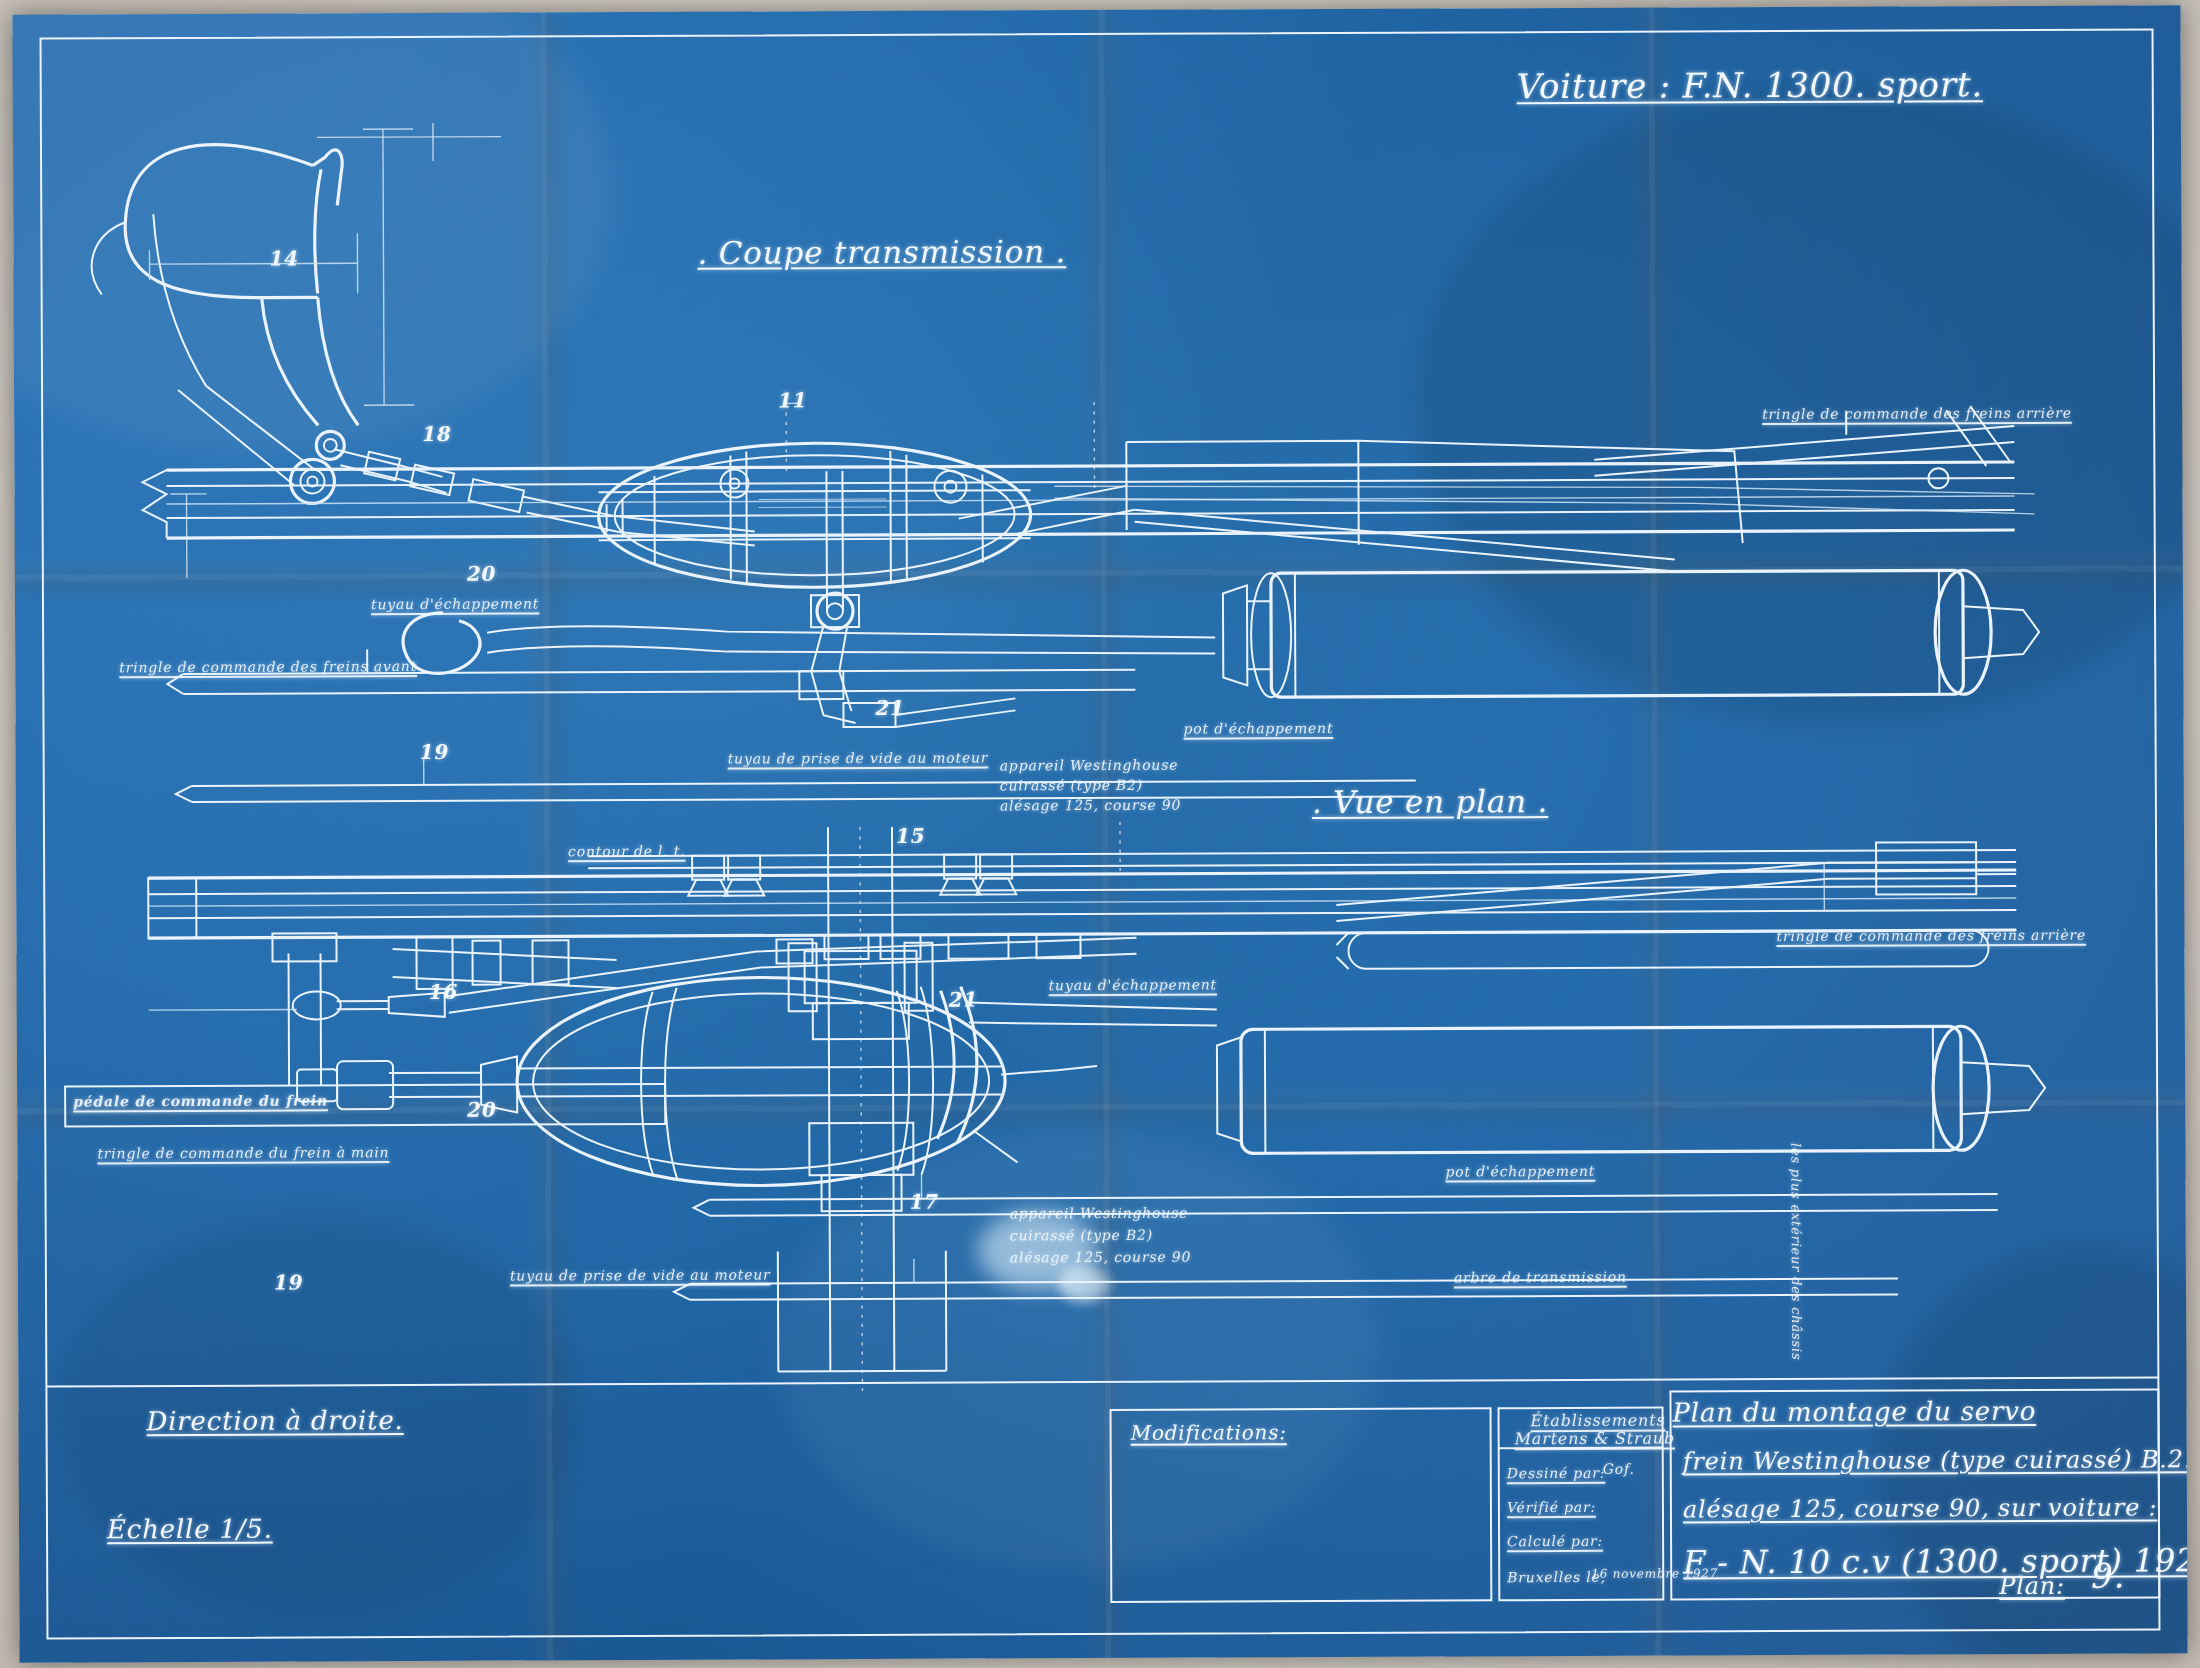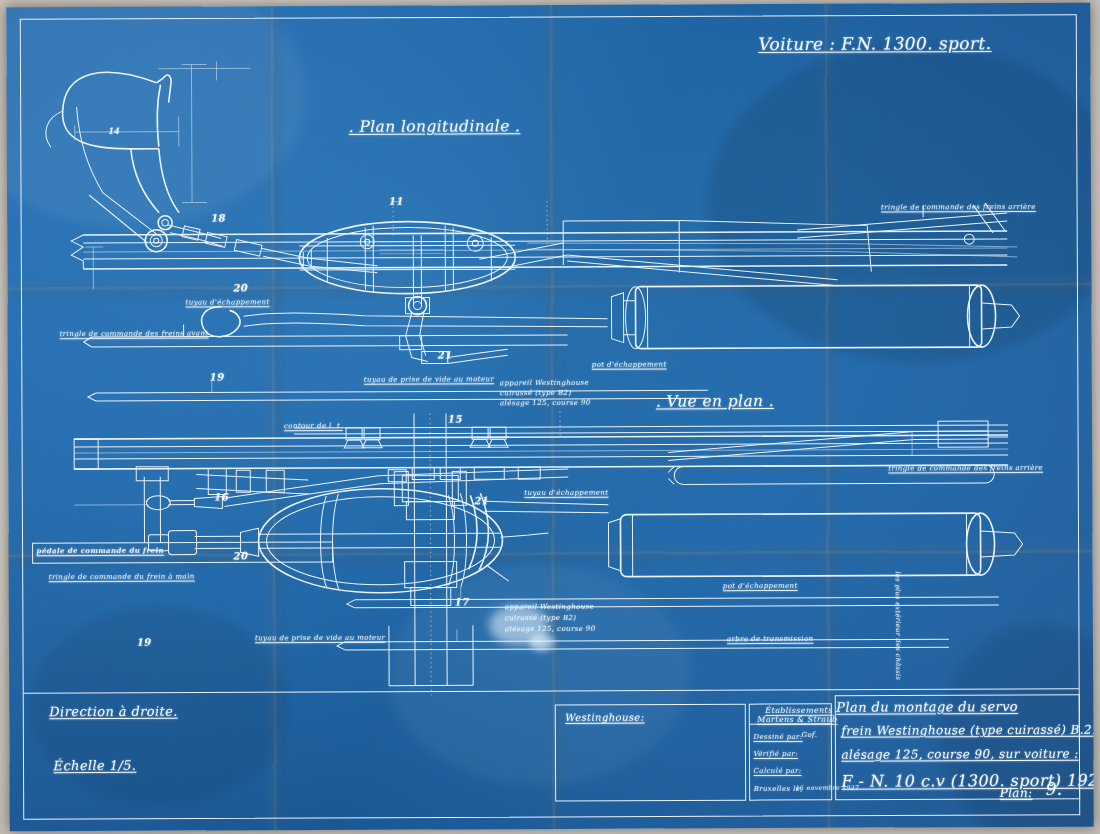--- a/index.html
+++ b/index.html
@@ -311,37 +311,37 @@
         <rect class="ln" x="740" y="700" width="82" height="96"></rect>
         <rect class="ln" x="826" y="692" width="244" height="104"></rect>
         <line class="ln" x1="740" y1="720" x2="822" y2="720"></line>
       </g>
     </svg>
 
     <div>
 
       <div class="hw u big" style="left:752px;top:30px;">Voiture : F.N. 1300. sport.</div>
 
-      <div class="hw u title" style="left:342px;top:112px;">. Plan longitudinale .</div>
+      <div class="hw u title" style="left:342px;top:112px;">. Coupe transmission .</div>
       <div class="hw u title" style="left:648px;top:388px;">. Vue en plan .</div>
 
       <div class="hw u tiny" style="left:874px;top:200px;">tringle de commande des freins arrière</div>
       <div class="hw u tiny" style="left:178px;top:292px;">tuyau d'échappement</div>
       <div class="hw u tiny" style="left:52px;top:323px;">tringle de commande des freins avant</div>
       <div class="hw u tiny" style="left:356px;top:370px;">tuyau de prise de vide au moteur</div>
       <div class="hw tiny" style="left:492px;top:374px;">appareil Westinghouse</div>
       <div class="hw tiny" style="left:492px;top:384px;">cuirassé (type B2)</div>
       <div class="hw tiny" style="left:492px;top:394px;">alésage 125, course 90</div>
       <div class="hw u tiny" style="left:584px;top:356px;">pot d'échappement</div>
 
       <div class="hw num" style="left:204px;top:206px;">18</div>
       <div class="hw num" style="left:226px;top:276px;">20</div>
       <div class="hw num" style="left:202px;top:365px;">19</div>
       <div class="hw num" style="left:430px;top:344px;">21</div>
-      <div class="hw num" style="left:102px;top:118px;font-family:Liberation Serif, serif;">14</div>
+      <div class="hw num" style="left:128px;top:118px;">14</div>
       <div class="hw num" style="left:382px;top:190px;">11</div>
 
       <div class="hw u tiny" style="left:276px;top:416px;">contour de l. t.</div>
       <div class="hw u tiny" style="left:516px;top:484px;">tuyau d'échappement</div>
       <div class="hw u tiny" style="left:880px;top:461px;">tringle de commande des freins arrière</div>
       <div class="hw u tiny" style="left:28px;top:539px;font-weight:bold;">pédale de commande du frein</div>
       <div class="hw u tiny" style="left:40px;top:566px;">tringle de commande du frein à main</div>
       <div class="hw u tiny" style="left:246px;top:628px;">tuyau de prise de vide au moteur</div>
       <div class="hw tiny" style="left:496px;top:598px;">appareil Westinghouse</div>
       <div class="hw tiny" style="left:496px;top:609px;">cuirassé (type B2)</div>
@@ -350,24 +350,24 @@
       <div class="hw u tiny" style="left:718px;top:631px;">arbre de transmission</div>
       <div class="hw tiny" style="left:893px;top:568px;transform:rotate(90deg);transform-origin:0 0;font-size:6.5px;">les plus extérieur des châssis</div>
 
       <div class="hw num" style="left:440px;top:408px;">15</div>
       <div class="hw num" style="left:206px;top:485px;">16</div>
       <div class="hw num" style="left:225px;top:544px;">20</div>
       <div class="hw num" style="left:128px;top:630px;">19</div>
       <div class="hw num" style="left:466px;top:490px;">21</div>
       <div class="hw num" style="left:446px;top:591px;">17</div>
 
-      <div class="hw u blk" style="left:40px;top:697px;">Direction à droite.</div>
+      <div class="hw u blk" style="left:64px;top:697px;">Direction à droite.</div>
       <div class="hw u blk" style="left:44px;top:751px;">Échelle 1/5.</div>
 
-      <div class="hw u small" style="left:556px;top:707px;font-size:10px;">Westinghouse:</div>
+      <div class="hw u small" style="left:556px;top:707px;font-size:10px;">Modifications:</div>
 
       <div class="hw u tiny" style="left:756px;top:702px;font-size:8px;">Établissements</div>
       <div class="hw u tiny" style="left:748px;top:711px;font-size:8px;text-decoration:underline;">Martens &amp; Straub</div>
       <div class="hw u tiny" style="left:744px;top:729px;">Dessiné par:</div>
       <div class="hw tiny" style="left:792px;top:727px;">Gof.</div>
       <div class="hw u tiny" style="left:744px;top:746px;">Vérifié par:</div>
       <div class="hw u tiny" style="left:744px;top:763px;">Calculé par:</div>
       <div class="hw tiny" style="left:744px;top:781px;">Bruxelles le,</div>
       <div class="hw tiny" style="left:786px;top:780px;font-size:6px;">16 novembre 1927</div>
 

